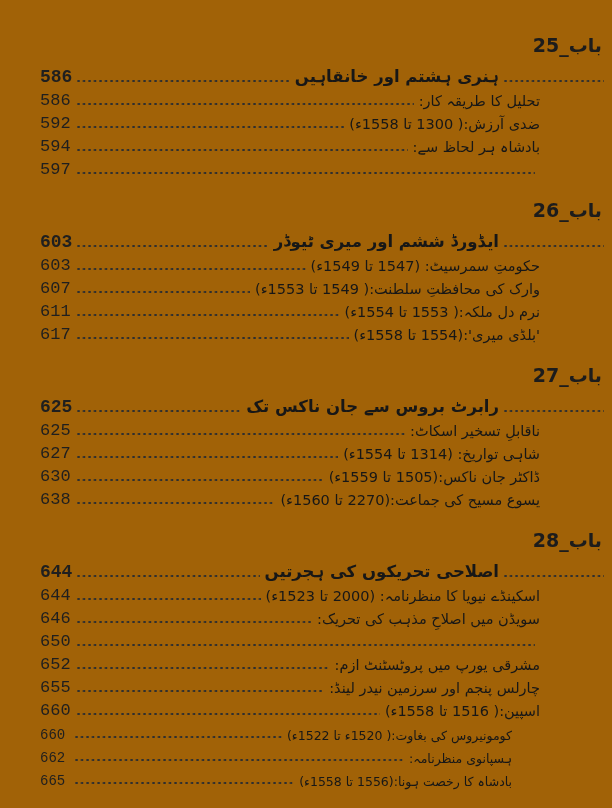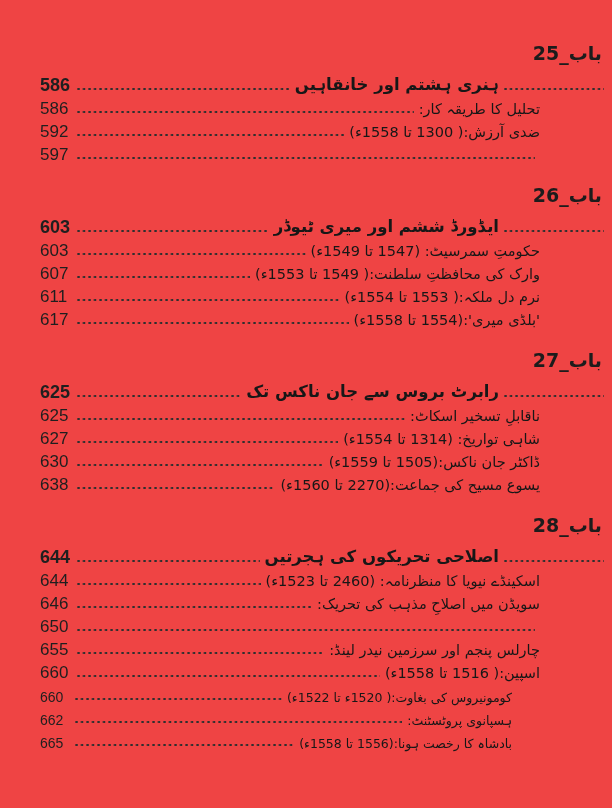--- a/index.html
+++ b/index.html
@@ -7,24 +7,24 @@
     padding: 0;
     background: #ffffff;
     width: 612px;
     height: 808px;
     overflow: hidden;
   }
   .page {
     width: 612px;
     height: 808px;
     box-sizing: border-box;
-    background: #ef4444;
+    background: #a16207;
     color: #1c1c1c;
     font-family: "DejaVu Sans", sans-serif;
-    padding: 40px 8px 0 40px;
+    padding: 32px 8px 0 40px;
   }
   .chapter { margin-top: 18px; }
   .chapter.first { margin-top: 0; }
 
   .chapter-heading {
     height: 28px;
     direction: rtl;
     text-align: right;
     font-weight: bold;
     font-size: 19px;
@@ -33,21 +33,21 @@
     margin-right: 2px;
     white-space: nowrap;
   }
 
   .row {
     display: flex;
     align-items: flex-end;
     height: 23px;
   }
   .row .num {
-    font-family: Liberation Sans, sans-serif;
+    font-family: Liberation Mono, monospace;
     font-size: 17px;
     line-height: 1.05;
     min-width: 32px;
     color: #1f1f1f;
   }
   .row .txt {
     direction: rtl;
     unicode-bidi: embed;
     font-size: 14.5px;
     line-height: 1.2;
@@ -96,20 +96,25 @@
       <span class="num">586</span>
       <span class="leader"></span>
       <span class="txt">تحلیل کا طریقہ کار:</span>
     </div>
     <div class="row entry">
       <span class="num">592</span>
       <span class="leader"></span>
       <span class="txt">ضدی آرزش:( 1300 تا 1558ء)</span>
     </div>
     <div class="row entry">
+      <span class="num">594</span>
+      <span class="leader"></span>
+      <span class="txt">بادشاہ ہر لحاظ سے:</span>
+    </div>
+    <div class="row entry">
       <span class="num">597</span>
       <span class="leader"></span>
     </div>
   </div>
 
   <div class="chapter">
     <div class="chapter-heading" dir="rtl">باب_26</div>
     <div class="row title-row">
       <span class="num">603</span>
       <span class="leader"></span>
@@ -172,50 +177,55 @@
     <div class="chapter-heading" dir="rtl">باب_28</div>
     <div class="row title-row">
       <span class="num">644</span>
       <span class="leader"></span>
       <span class="txt">اصلاحی تحریکوں کی ہجرتیں</span>
       <span class="leader leader-right"></span>
     </div>
     <div class="row entry">
       <span class="num">644</span>
       <span class="leader"></span>
-      <span class="txt">اسکینڈے نیویا کا منظرنامہ: (2460 تا 1523ء)</span>
+      <span class="txt">اسکینڈے نیویا کا منظرنامہ: (2000 تا 1523ء)</span>
     </div>
     <div class="row entry">
       <span class="num">646</span>
       <span class="leader"></span>
       <span class="txt">سویڈن میں اصلاحِ مذہب کی تحریک:</span>
     </div>
     <div class="row entry">
       <span class="num">650</span>
       <span class="leader"></span>
+    </div>
+    <div class="row entry">
+      <span class="num">652</span>
+      <span class="leader"></span>
+      <span class="txt">مشرقی یورپ میں پروٹسٹنٹ ازم:</span>
     </div>
     <div class="row entry">
       <span class="num">655</span>
       <span class="leader"></span>
       <span class="txt">چارلس پنجم اور سرزمین نیدر لینڈ:</span>
     </div>
     <div class="row entry">
       <span class="num">660</span>
       <span class="leader"></span>
       <span class="txt">اسپین:( 1516 تا 1558ء)</span>
     </div>
     <div class="row entry sub">
       <span class="num">660</span>
       <span class="leader"></span>
       <span class="txt">کومونیروس کی بغاوت:( 1520ء تا 1522ء)</span>
     </div>
     <div class="row entry sub">
       <span class="num">662</span>
       <span class="leader"></span>
-      <span class="txt">ہسپانوی پروٹسٹنٹ:</span>
+      <span class="txt">ہسپانوی منظرنامہ:</span>
     </div>
     <div class="row entry sub">
       <span class="num">665</span>
       <span class="leader"></span>
       <span class="txt">بادشاہ کا رخصت ہونا:(1556 تا 1558ء)</span>
     </div>
   </div>
 
 </div>
 

